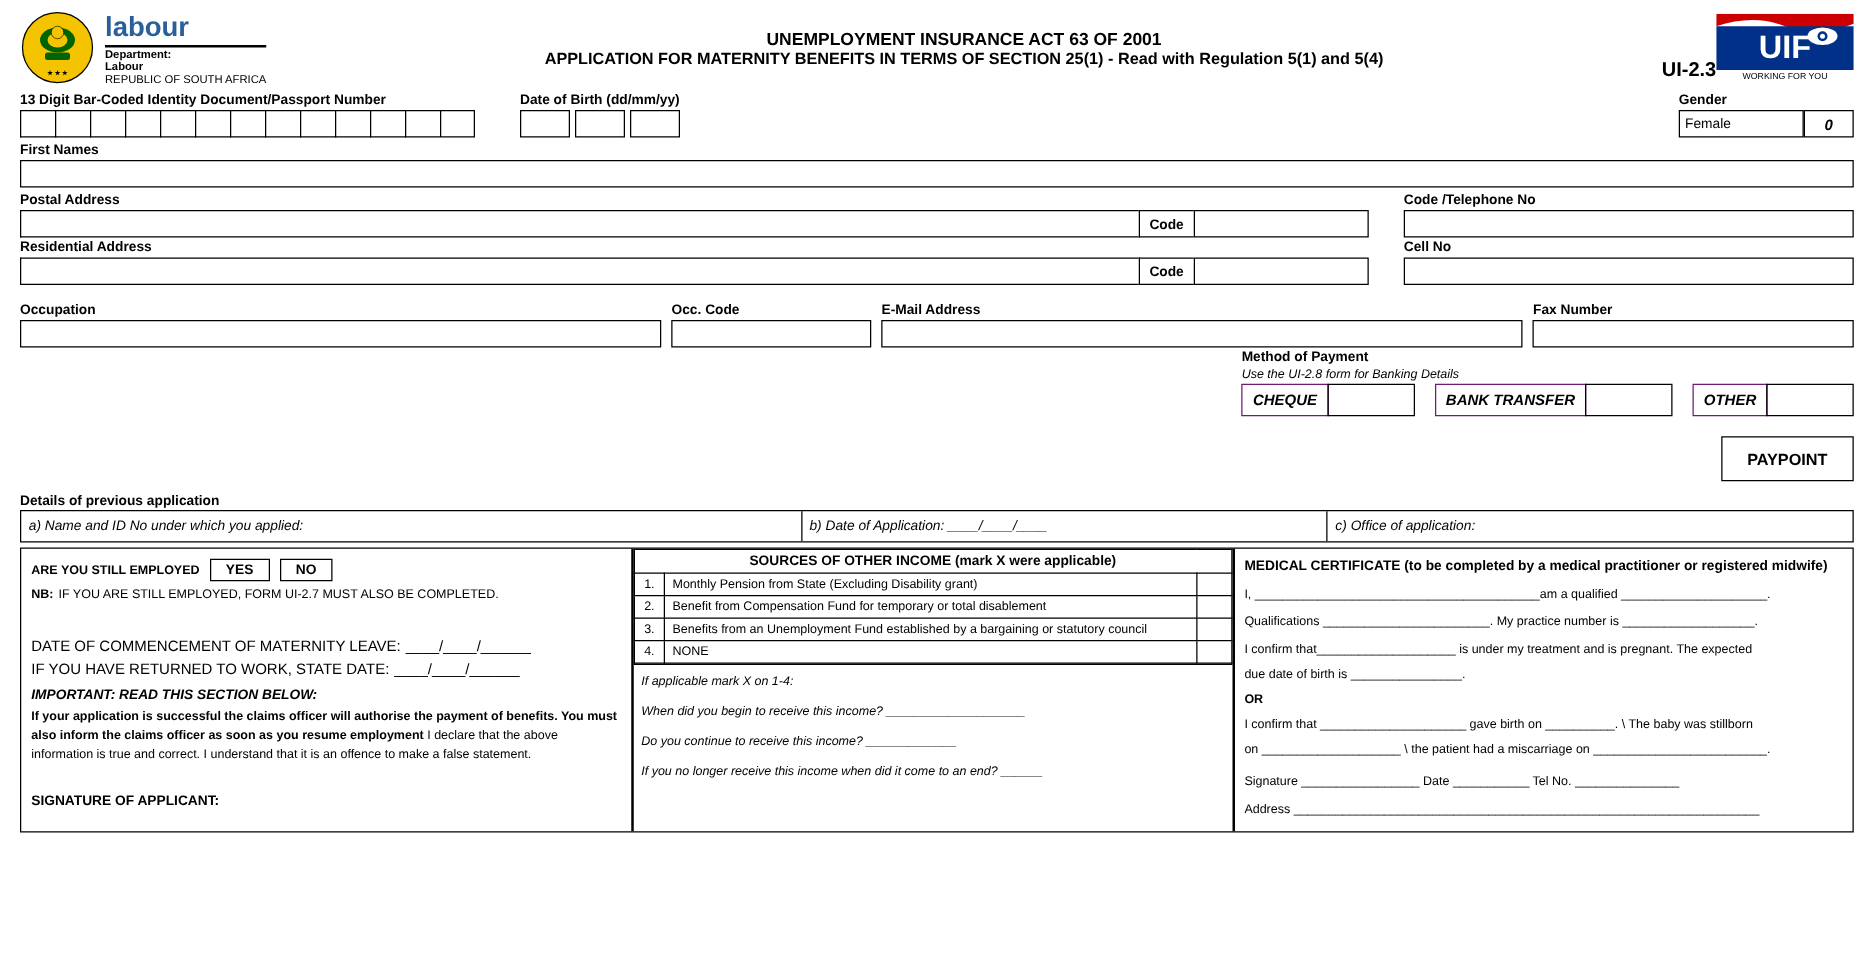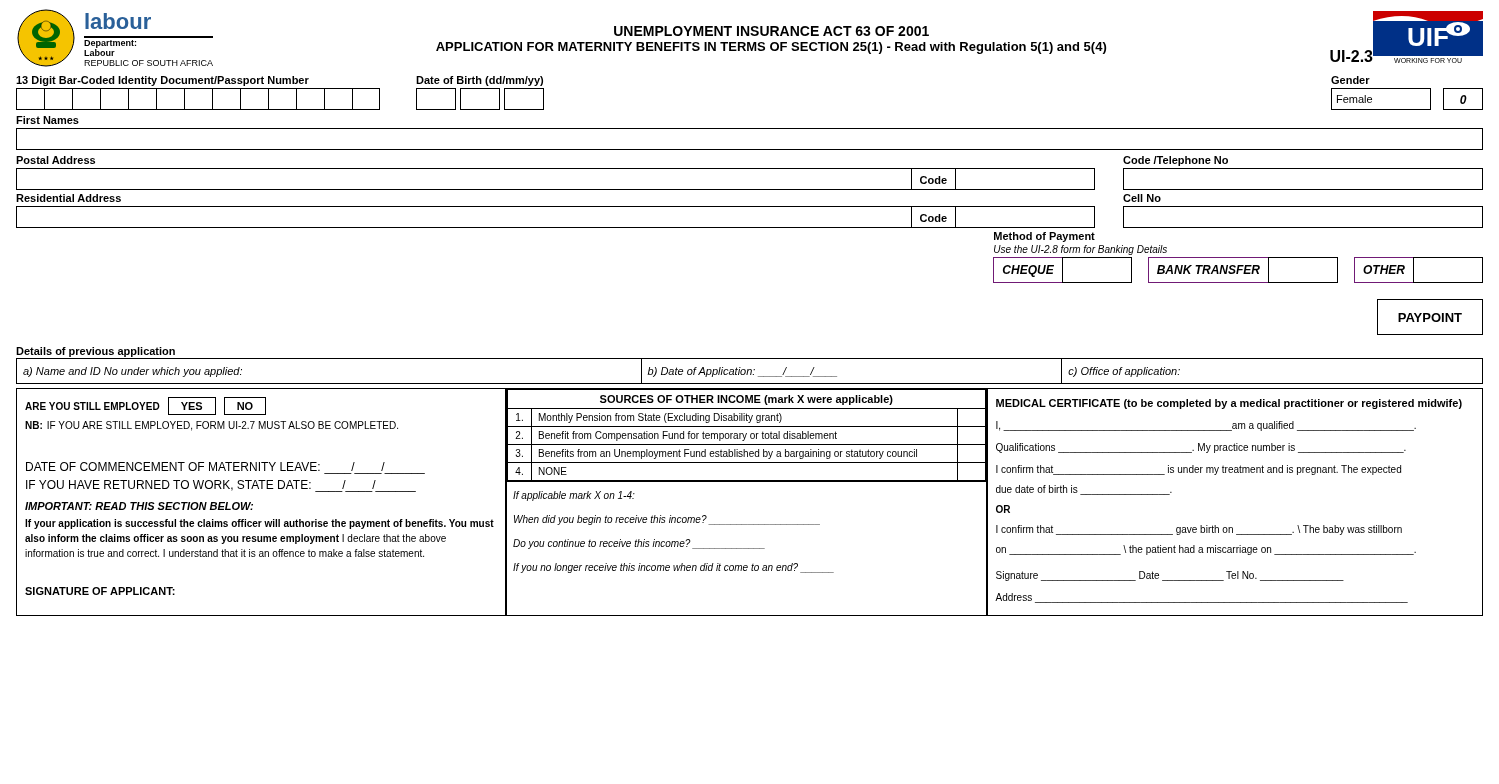--- a/index.html
+++ b/index.html
@@ -126,21 +126,21 @@
     .dob-box {
       border: 1px solid #000;
       width: 40px;
       height: 22px;
     }
 
     
     .gender-row {
       display: flex;
       align-items: center;
-      gap: 12px;
+      gap: 0;
     }
     .gender-select {
       border: 1px solid #000;
       border-right: none;
       height: 22px;
       width: 100px;
       padding-left: 4px;
       font-size: 11px;
       background: #fff;
     }
@@ -456,36 +456,54 @@
         <div class="code-input"></div>
       </div>
     </div>
     <div style="width:12px;"></div>
     <div class="col" style="flex:0 0 360px;">
       <div class="field-label">Code /Telephone No</div>
       <div class="input-full"></div>
     </div>
   </div>
 
-  <div class="row" style="align-items:flex-start; margin-bottom:2px;">
+  <div class="row" style="align-items:flex-start; margin-bottom:14px;">
     <div class="col" style="flex:1;">
       <div class="field-label">Residential Address</div>
       <div class="postal-row">
         <div class="postal-input"></div>
         <div class="code-label">Code</div>
         <div class="code-input"></div>
       </div>
     </div>
     <div style="width:12px;"></div>
     <div class="col" style="flex:0 0 360px;">
       <div class="field-label">Cell No</div>
       <div class="input-full"></div>
     </div>
   </div>
 
+  <div class="row" style="align-items:flex-end; margin-bottom:2px;">
+    <div class="col" style="flex:2;">
+      <div class="field-label">Occupation</div>
+      <div class="input-full"></div>
+    </div>
+    <div class="col" style="flex:0 0 160px;">
+      <div class="field-label">Occ. Code</div>
+      <div class="input-full"></div>
+    </div>
+    <div class="col" style="flex:2;">
+      <div class="field-label">E-Mail Address</div>
+      <div class="input-full"></div>
+    </div>
+    <div class="col" style="flex:1;">
+      <div class="field-label">Fax Number</div>
+      <div class="input-full"></div>
+    </div>
+  </div>
 
   <div class="row" style="margin-bottom:2px; align-items:flex-end;flex-direction:column;">
     <div style="flex:1;">
       <div class="field-label">Method of Payment</div>
       <div style="font-style:italic; font-size:10px; margin-bottom:2px;">Use the UI-2.8 form for Banking Details</div>
       <div style="display:flex; align-items:center; gap:0;">
 
         <div class="payment-option" style="font-style:italic; font-weight:bold;">
           <span>CHEQUE</span>
         </div>

